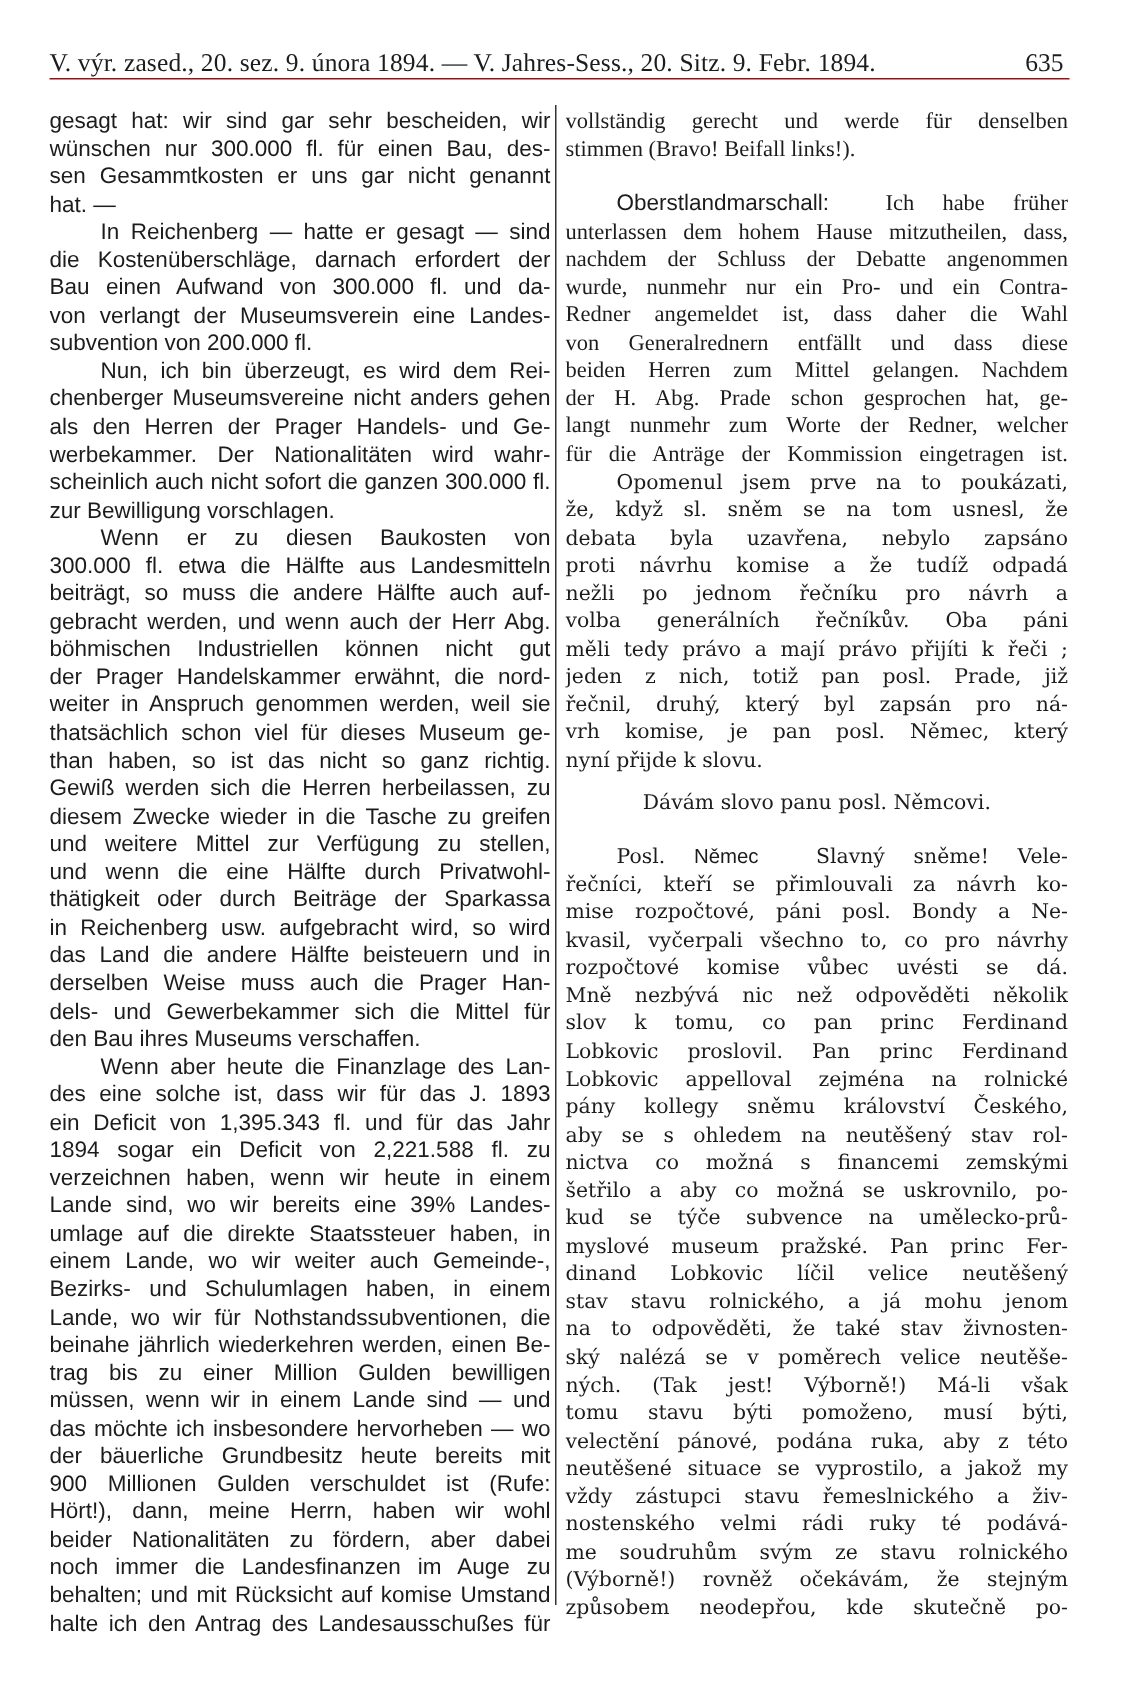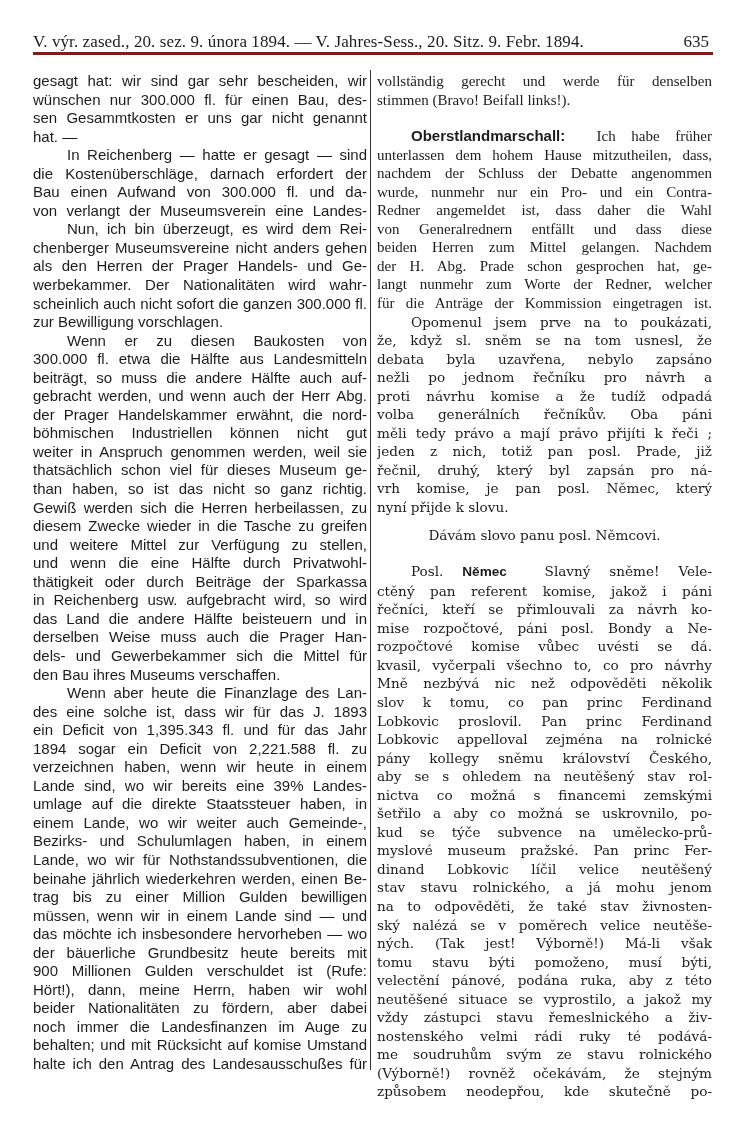--- a/index.html
+++ b/index.html
@@ -3,41 +3,41 @@
 <meta charset="utf-8">
 <style>
   html, body { margin: 0; padding: 0; }
   body {
     width: 750px; height: 1123px; background: #ffffff; color: #1c1c1c;
     position: relative; overflow: hidden;
     font-family: "DejaVu Serif", "Liberation Serif", serif;
   }
   .page-header {
     position: absolute; left: 33px; top: 30px; width: 680px; height: 22px;
-    border-bottom: 3px solid #7f1d1d;
+    border-bottom: 1px solid #7f1d1d;
     font-family: "Liberation Serif", serif; font-size: 17px; line-height: 20px;
     display: flex; justify-content: space-between; align-items: flex-end;
   }
   .page-header .title { letter-spacing: 0.1px; }
   .page-header .pgno { padding-right: 4px; }
   .divider {
     position: absolute; left: 370px; top: 70px; width: 1px; height: 1000px; background: #333;
   }
   .col {
     position: absolute; top: 72px; font-size: 13.6px; line-height: 18.55px;
     text-align: justify;
   }
   .col-left { left: 33px; width: 334px; font-family: Liberation Sans, sans-serif; font-size: 15px; }
   .col-right { left: 377px; width: 335px; }
   .line { display: block; text-align: justify; text-align-last: justify; white-space: nowrap; overflow: hidden; }
   .line.last { text-align-last: left; }
   .indent { text-indent: 34px; }
   .gap { height: 18px; }
   .gap-sm { height: 9px; }
-  .speaker { font-family: "Liberation Sans", sans-serif; font-weight: bold; }
+  .speaker { font-family: "Liberation Sans", sans-serif; font-weight: normal; }
   .center { text-align: right; text-align-last: center !important; }
   .rf { font-family: "Liberation Serif", serif; font-size: 15px; }
 </style>
 </head>
 <body>
 
 <div class="page-header">
   <span class="title">V. výr. zased., 20. sez. 9. února 1894. — V. Jahres-Sess., 20. Sitz. 9. Febr. 1894.</span>
   <span class="pgno">635</span>
 </div>
@@ -46,32 +46,33 @@
 
 <div class="col col-left" id="leftcol">
     <span class="line">gesagt hat: wir sind gar sehr bescheiden, wir</span>
     <span class="line">wünschen nur 300.000 fl. für einen Bau, des-</span>
     <span class="line">sen Gesammtkosten er uns gar nicht genannt</span>
     <span class="line last">hat. —</span>
     <span class="line indent">In Reichenberg — hatte er gesagt — sind</span>
     <span class="line">die Kostenüberschläge, darnach erfordert der</span>
     <span class="line">Bau einen Aufwand von 300.000 fl. und da-</span>
     <span class="line">von verlangt der Museumsverein eine Landes-</span>
+    <span class="line last">subvention von 200.000 fl.</span>
     <span class="line indent">Nun, ich bin überzeugt, es wird dem Rei-</span>
     <span class="line">chenberger Museumsvereine nicht anders gehen</span>
     <span class="line">als den Herren der Prager Handels- und Ge-</span>
     <span class="line">werbekammer. Der Nationalitäten wird wahr-</span>
     <span class="line">scheinlich auch nicht sofort die ganzen 300.000 fl.</span>
     <span class="line last">zur Bewilligung vorschlagen.</span>
     <span class="line indent">Wenn er zu diesen Baukosten von</span>
     <span class="line">300.000 fl. etwa die Hälfte aus Landesmitteln</span>
     <span class="line">beiträgt, so muss die andere Hälfte auch auf-</span>
     <span class="line">gebracht werden, und wenn auch der Herr Abg.</span>
+    <span class="line">böhmischen Industriellen können nicht gut</span>
     <span class="line">der Prager Handelskammer erwähnt, die nord-</span>
-    <span class="line">böhmischen Industriellen können nicht gut</span>
     <span class="line">weiter in Anspruch genommen werden, weil sie</span>
     <span class="line">thatsächlich schon viel für dieses Museum ge-</span>
     <span class="line">than haben, so ist das nicht so ganz richtig.</span>
     <span class="line">Gewiß werden sich die Herren herbeilassen, zu</span>
     <span class="line">diesem Zwecke wieder in die Tasche zu greifen</span>
     <span class="line">und weitere Mittel zur Verfügung zu stellen,</span>
     <span class="line">und wenn die eine Hälfte durch Privatwohl-</span>
     <span class="line">thätigkeit oder durch Beiträge der Sparkassa</span>
     <span class="line">in Reichenberg usw. aufgebracht wird, so wird</span>
     <span class="line">das Land die andere Hälfte beisteuern und in</span>
@@ -118,40 +119,39 @@
         <span class="line rf">beiden Herren zum Mittel gelangen. Nachdem</span>
         <span class="line rf">der H. Abg. Prade schon gesprochen hat, ge-</span>
         <span class="line rf">langt nunmehr zum Worte der Redner, welcher</span>
         <span class="line rf">für die Anträge der Kommission eingetragen ist.</span>
       </div>
   </div>
   <div id="czlines">
       <span class="line indent">Opomenul jsem prve na to poukázati,</span>
       <span class="line">že, když sl. sněm se na tom usnesl, že</span>
       <span class="line">debata byla uzavřena, nebylo zapsáno</span>
+      <span class="line">proti návrhu komise a že tudíž odpadá</span>
       <span class="line">nežli po jednom řečníku pro návrh a</span>
-      <span class="line">proti návrhu komise a že tudíž odpadá</span>
       <span class="line">volba generálních řečníkův. Oba páni</span>
       <span class="line">měli tedy právo a mají právo přijíti k řeči ;</span>
       <span class="line">jeden z nich, totiž pan posl. Prade, již</span>
       <span class="line">řečnil, druhý, který byl zapsán pro ná-</span>
       <span class="line">vrh komise, je pan posl. Němec, který</span>
       <span class="line last">nyní přijde k slovu.</span>
     </div>
   <div class="gap-sm"></div>
   <span class="line center">Dávám slovo panu posl. Němcovi.</span>
   <div class="gap"></div>
   <div>
     <span class="line indent"><span>Posl.</span> <span class="speaker">Němec</span>&nbsp;&nbsp;<span>Slavný sněme! Vele-</span></span>
     <div id="s2lines">
-        <span class="line">ctěný pan referent komise, jakož i páni</span>
         <span class="line">řečníci, kteří se přimlouvali za návrh ko-</span>
         <span class="line">mise rozpočtové, páni posl. Bondy a Ne-</span>
+        <span class="line">kvasil, vyčerpali všechno to, co pro návrhy</span>
         <span class="line">rozpočtové komise vůbec uvésti se dá.</span>
-        <span class="line">kvasil, vyčerpali všechno to, co pro návrhy</span>
         <span class="line">Mně nezbývá nic než odpověděti několik</span>
         <span class="line">slov k tomu, co pan princ Ferdinand</span>
         <span class="line">Lobkovic proslovil. Pan princ Ferdinand</span>
         <span class="line">Lobkovic appelloval zejména na rolnické</span>
         <span class="line">pány kollegy sněmu království Českého,</span>
         <span class="line">aby se s ohledem na neutěšený stav rol-</span>
         <span class="line">nictva co možná s financemi zemskými</span>
         <span class="line">šetřilo a aby co možná se uskrovnilo, po-</span>
         <span class="line">kud se týče subvence na umělecko-prů-</span>
         <span class="line">myslové museum pražské. Pan princ Fer-</span>

